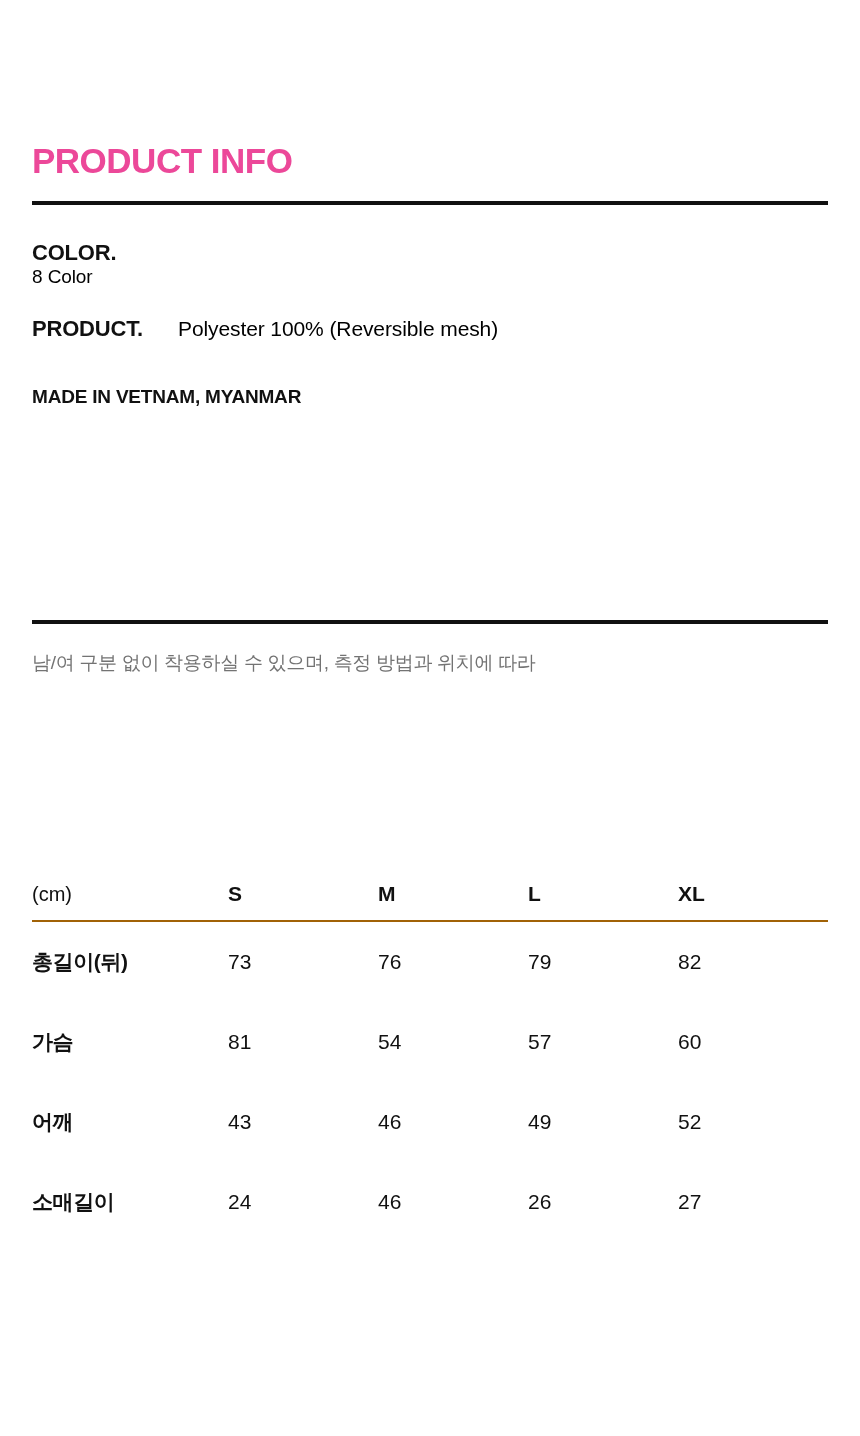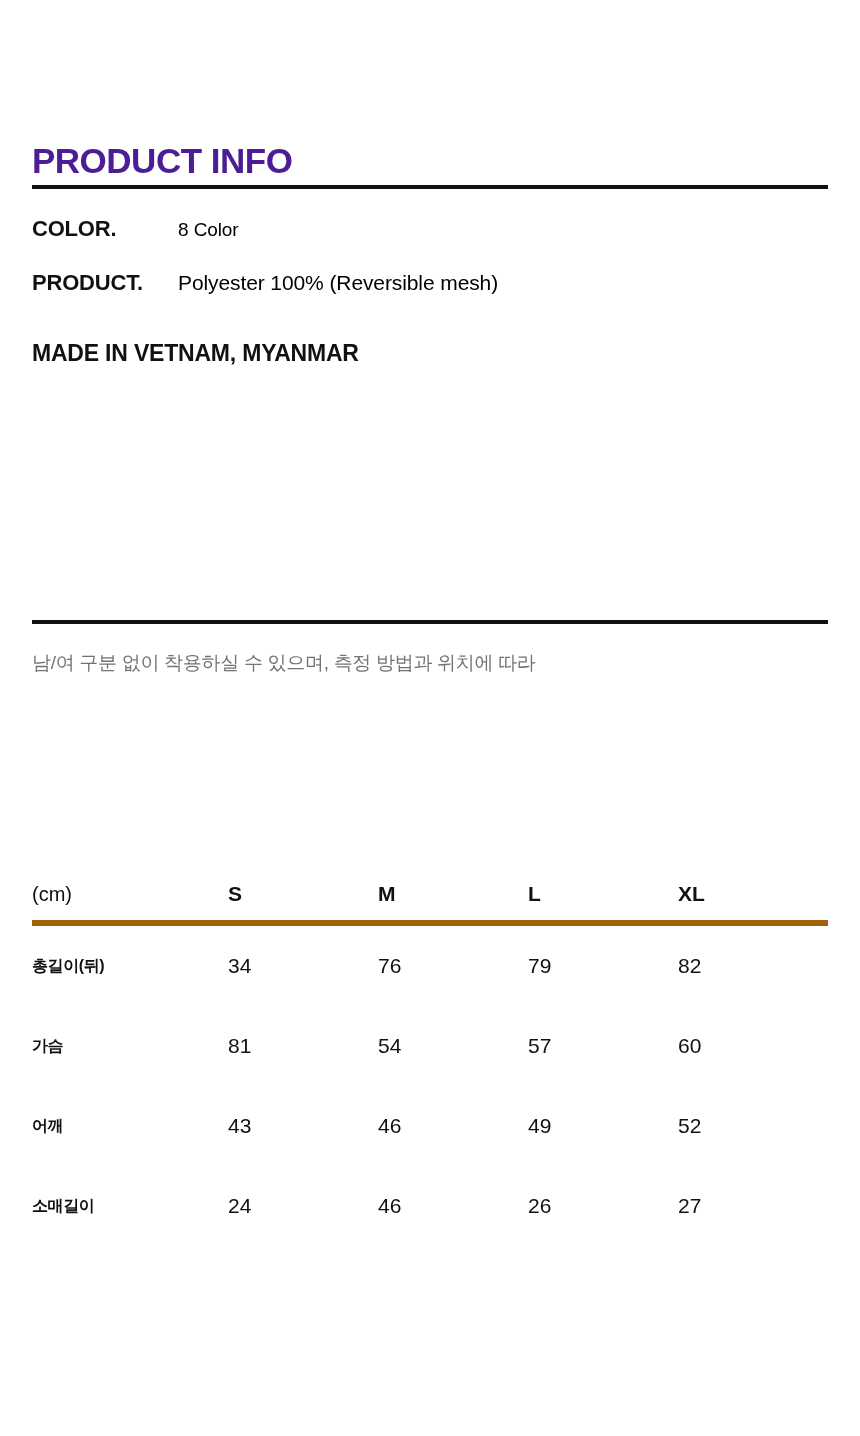--- a/index.html
+++ b/index.html
@@ -27,57 +27,57 @@
     position: absolute;
     left: 32px;
     right: 32px;
   }
   .section-title {
     font-size: 35px;
     font-weight: 700;
     letter-spacing: -0.5px;
     line-height: 1.1;
     margin: 0;
-    padding-bottom: 4px;
-    color: #4c1d95;
+    padding-bottom: 20px;
+    color: #ec4899;
   }
   .rule {
     height: 4px;
     background: #111111;
     width: 100%;
   }
 
   
   #product-info { top: 142px; }
 
   .info-row {
     display: flex;
     align-items: baseline;
     margin-top: 28px;
   }
-  .info-row.first { margin-top: 27px; }
+  .info-row.first { margin-top: 35px; flex-direction: column; }
   .info-label {
     font-size: 22px;
     font-weight: 700;
     letter-spacing: -0.2px;
     color: #111111;
     white-space: nowrap;
   }
   .info-label.w-color { width: 146px; }
   .info-label.w-fabric { width: 146px; }
   .info-value {
     font-size: 21px;
     font-weight: 400;
     color: #000000;
     letter-spacing: -0.1px;
   }
   .info-value.small { font-size: 19px; }
   .info-standalone {
     margin-top: 44px;
-    font-size: 23px;
+    font-size: 19px;
     font-weight: 700;
     letter-spacing: -0.2px;
     color: #111111;
   }
 
   
   #size-info { top: 620px; }
 
   .size-note {
     margin-top: 24px;
@@ -105,30 +105,30 @@
     color: #111111;
     padding: 0;
     vertical-align: middle;
   }
   .size-table thead th {
     font-weight: 700;
     height: 52px;
     line-height: 52px;
   }
   .size-table thead tr {
-    border-bottom: 6px solid #a16207;
+    border-bottom: 2px solid #a16207;
     margin-left: 20px;
   }
   .size-table tbody td {
     height: 80px;
     font-weight: 400;
   }
   .size-table tbody td.row-head {
     font-weight: 700;
-    font-size: 16px;
+    font-size: 21px;
     letter-spacing: -0.4px;
   }
   .col-head { width: 196px; }
   .col-size { width: 150px; }
   .cell-center { padding-left: 22px; }
   .head-center { padding-left: 22px; }
   .size-table thead th.col-head-label {
     font-weight: 400;
     font-size: 20px;
   }
@@ -168,21 +168,21 @@
         <th class="col-head col-head-label">(cm)</th>
         <th class="col-size head-center">S</th>
         <th class="col-size head-center">M</th>
         <th class="col-size head-center">L</th>
         <th class="col-size head-center">XL</th>
       </tr>
     </thead>
     <tbody>
       <tr>
         <td class="row-head">총길이(뒤)</td>
-        <td class="cell-center">34</td>
+        <td class="cell-center">73</td>
         <td class="cell-center">76</td>
         <td class="cell-center">79</td>
         <td class="cell-center">82</td>
       </tr>
       <tr>
         <td class="row-head">가슴</td>
         <td class="cell-center">81</td>
         <td class="cell-center">54</td>
         <td class="cell-center">57</td>
         <td class="cell-center">60</td>

